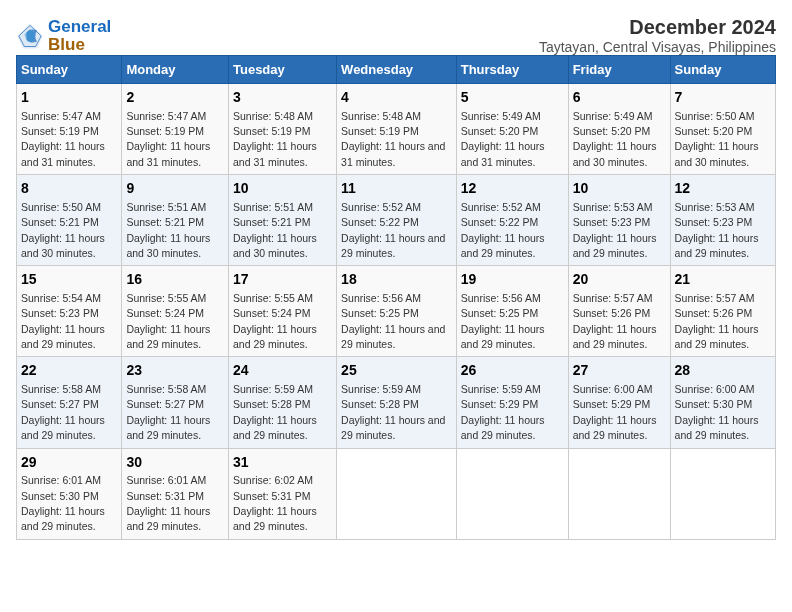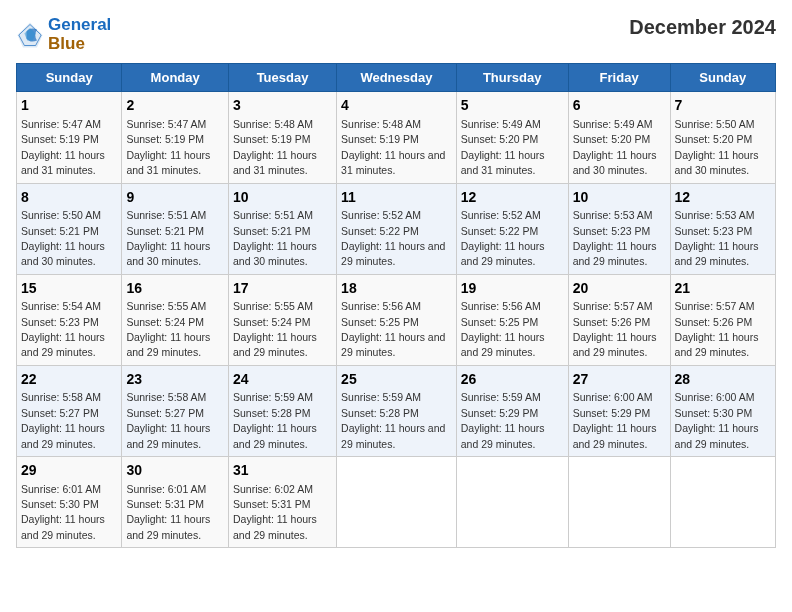--- a/index.html
+++ b/index.html
@@ -6,22 +6,21 @@
     body {
       font-family: Arial, sans-serif;
       background: #fff;
       width: 792px;
       min-height: 612px;
       padding: 16px;
     }
     .header-section {
       display: flex;
       justify-content: space-between;
-      align-items: flex-start;
-      margin-bottom: 10px;
+      align-items: flex-end;
     }
     .logo {
       display: flex;
       align-items: center;
       gap: 4px;
     }
     .logo-icon {
       width: 28px;
       height: 28px;
     }
@@ -39,21 +38,21 @@
     }
     table {
       width: 100%;
       border-collapse: collapse;
       font-size: 11px;
     }
     thead tr th {
       background-color: #2a6db5;
       color: #fff;
       padding: 6px 4px;
-      text-align: center;
+      text-align: left;
       font-size: 13px;
       font-weight: bold;
       border: 1px solid #1a5a9a;
     }
     tbody tr td {
       padding: 4px 4px;
       border: 1px solid #ccc;
       vertical-align: top;
       line-height: 1.4;
       background: #fff;
@@ -89,20 +88,21 @@
       <path d="M15,15 Q20,8 30,12 Q25,20 30,28 Q20,32 15,25 Z" fill="#1a6bbf" opacity="0.7"></path>
       <path d="M20,10 L28,18 L24,28 L16,28 L12,18 Z" fill="#2a8fd4" opacity="0.5"></path>
     </svg>
     <div>
       <div style="font-size:17px;font-weight:bold;color:#1a6bbf;line-height:1.1;">General</div>
       <div style="font-size:17px;font-weight:bold;color:#a16207;line-height:1.1;">Blue</div>
     </div>
   </div>
   <div class="title-section">
     <div class="main-title">December 2024</div>
+    <div class="subtitle">Taytayan, Central Visayas, Philippines</div>
   </div>
 </div>
 
 <table>
   <thead>
     <tr>
     <th>Sunday</th>
         <th>Monday</th>
         <th>Tuesday</th>
         <th>Wednesday</th>

